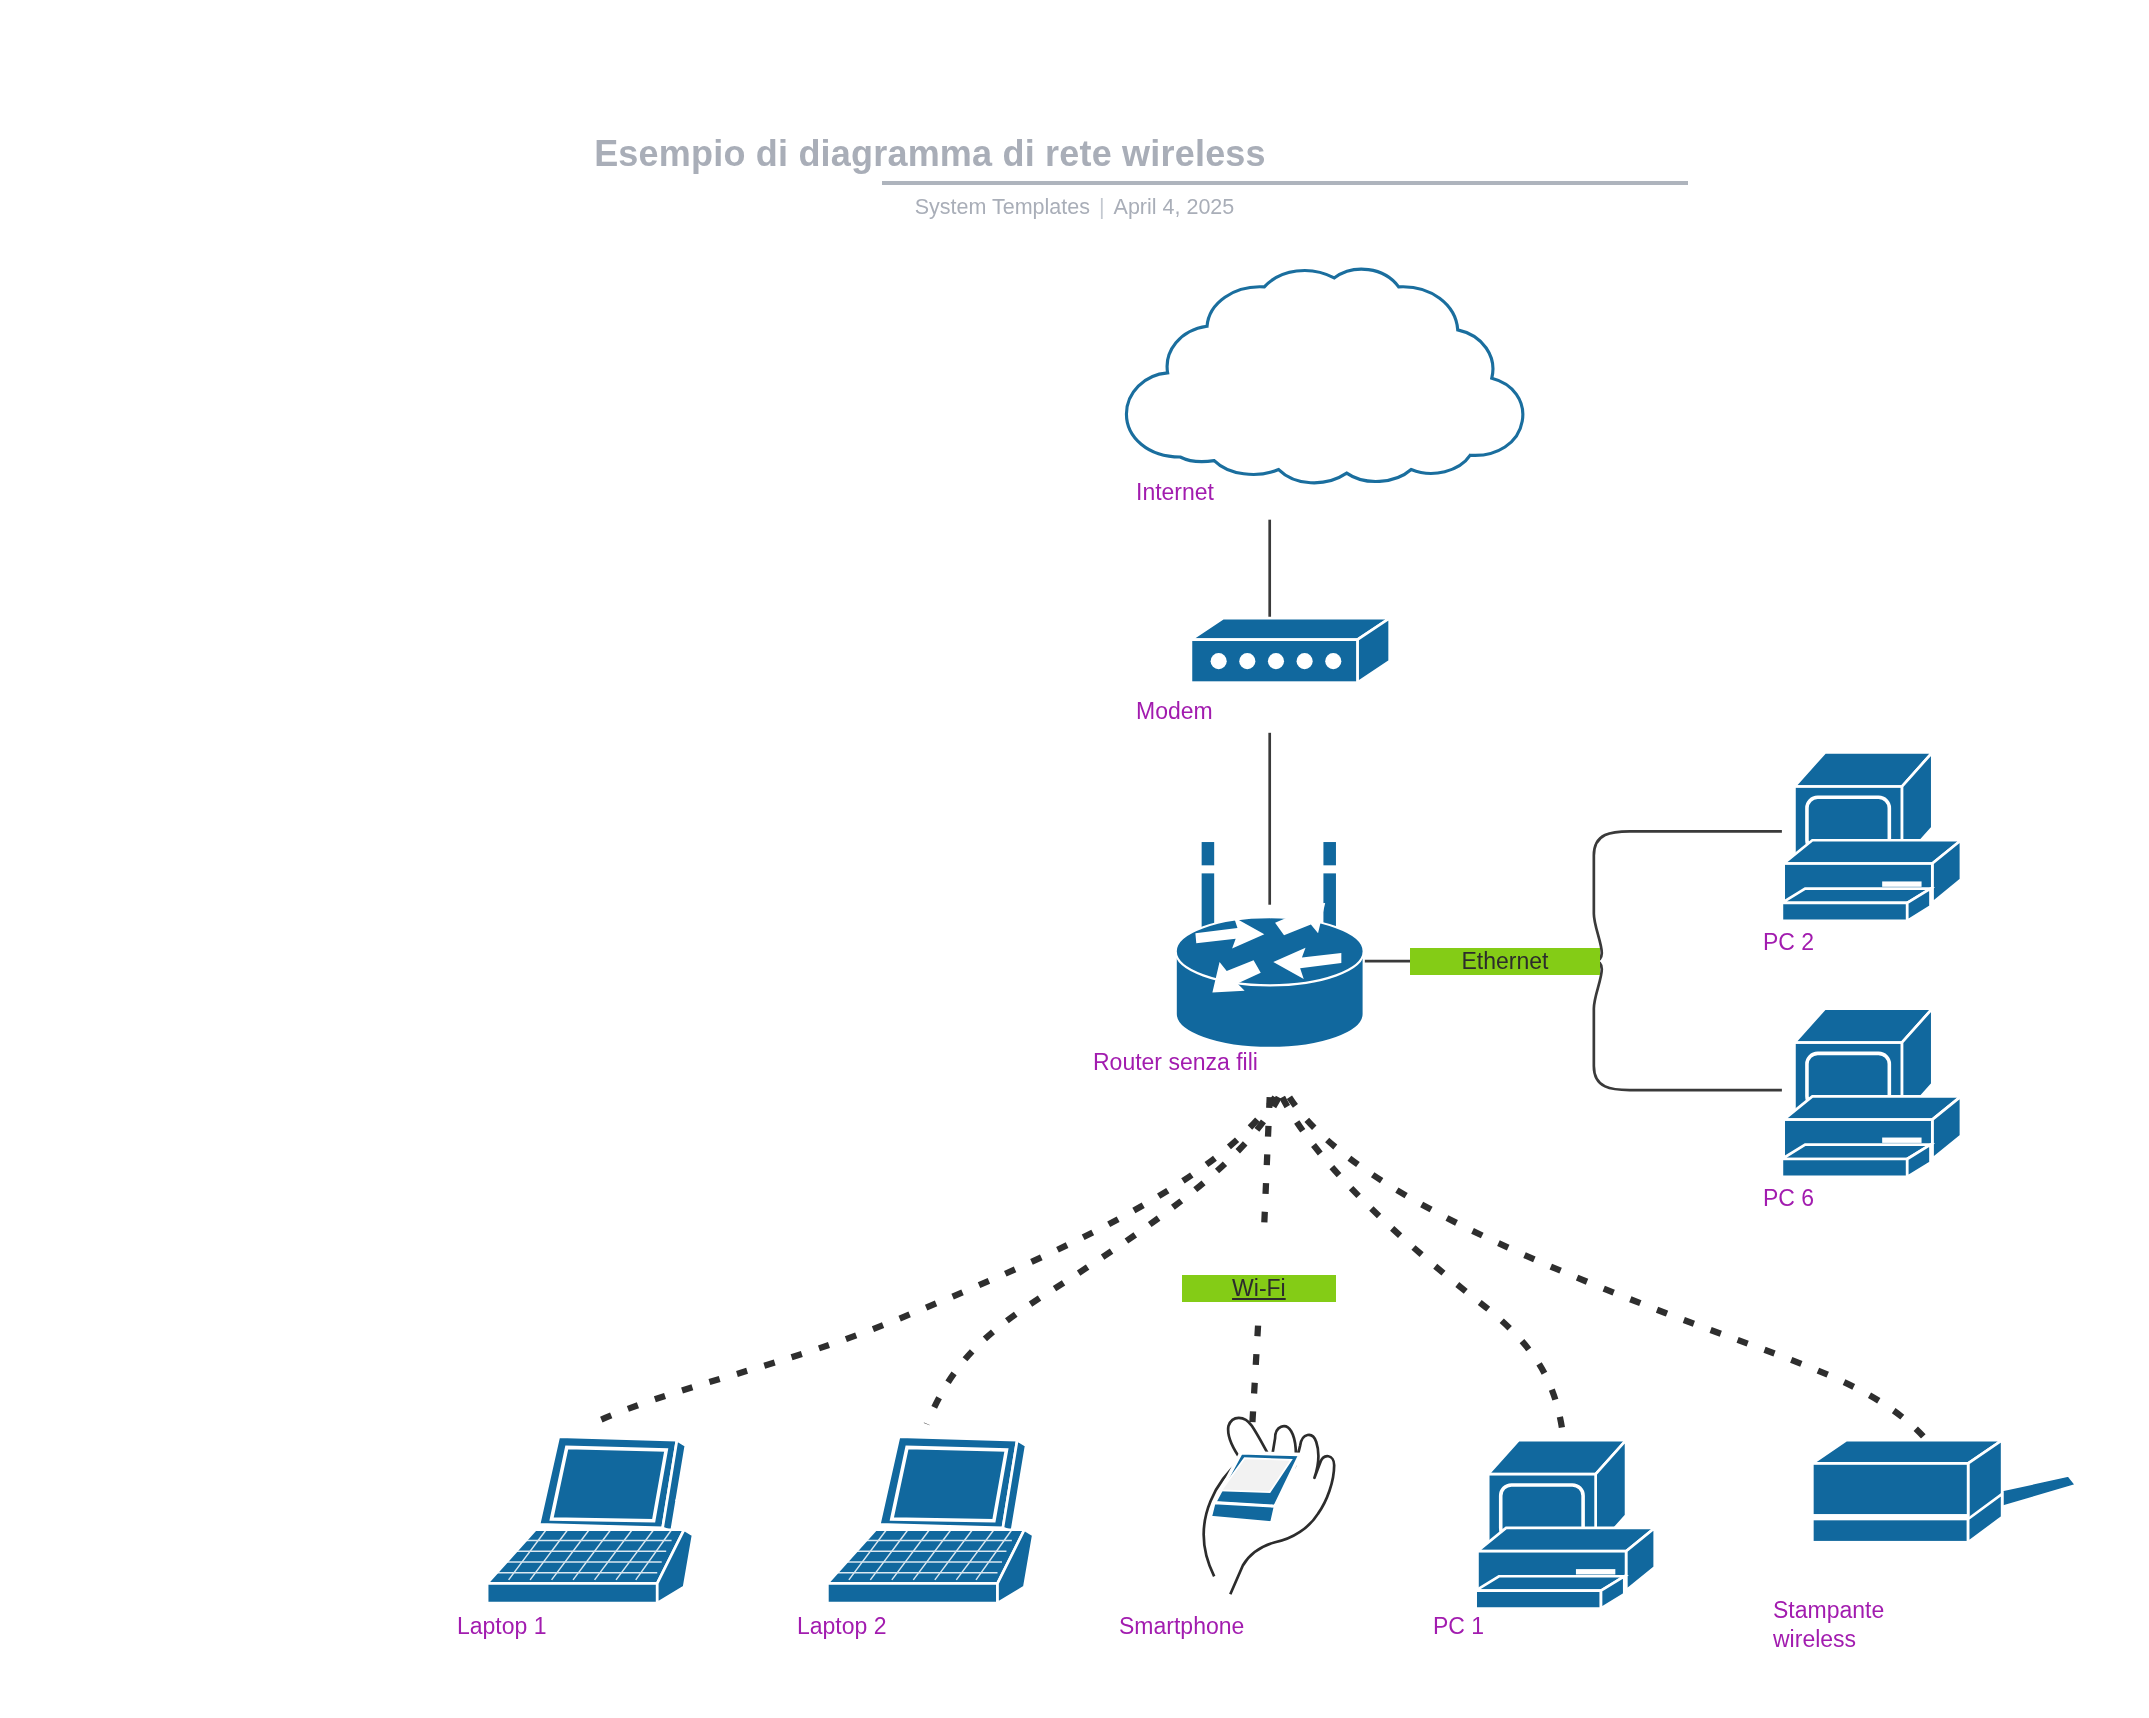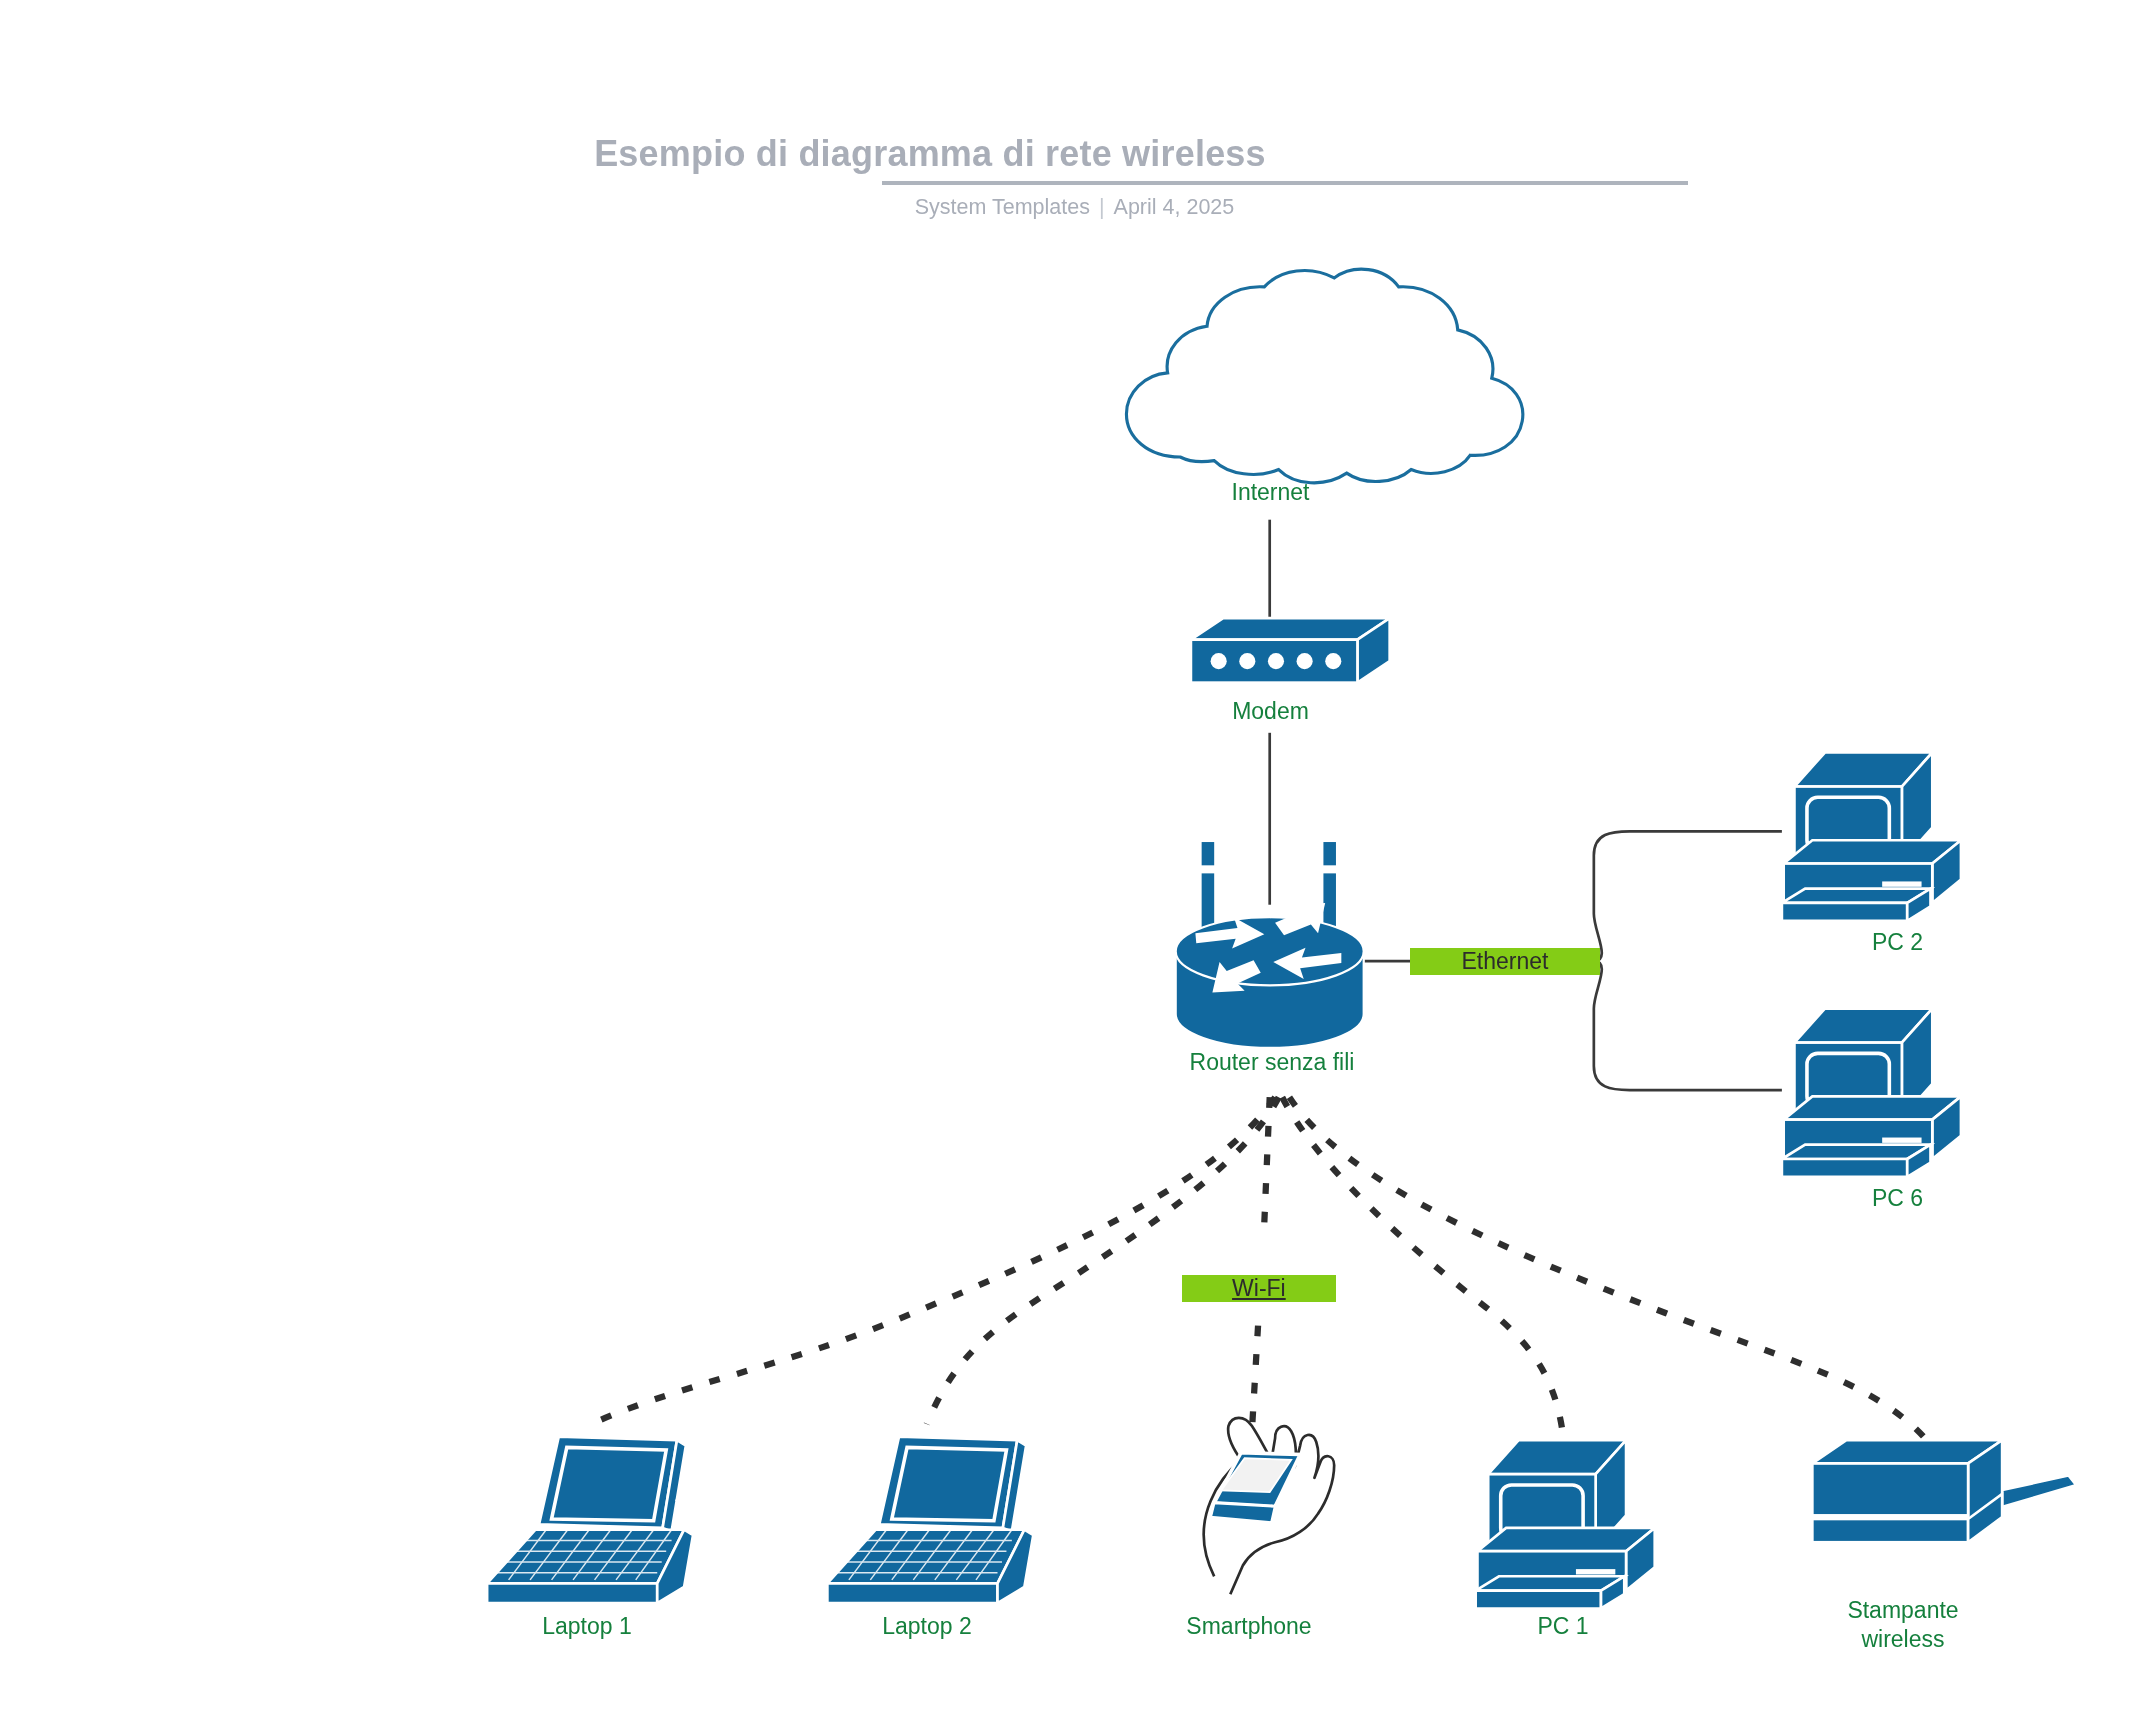--- a/index.html
+++ b/index.html
@@ -46,23 +46,22 @@
     font-size: 21.5px;
     color: #a9aeb8;
   }
   .hdr-sub .sep {
     display: inline-block;
     padding: 0 9px;
     color: #c3c8d0;
   }
   .node-label {
     position: absolute;
-    text-align: center;
     font-size: 23px;
-    color: #15803d;
+    color: #a21caf;
     line-height: 1.25;
     white-space: pre-line;
   }
   .link-label {
     position: absolute;
     text-align: center;
     font-size: 23px;
     color: #2c2c2c;
     background: #84cc16;
     padding: 0 5.4px;

